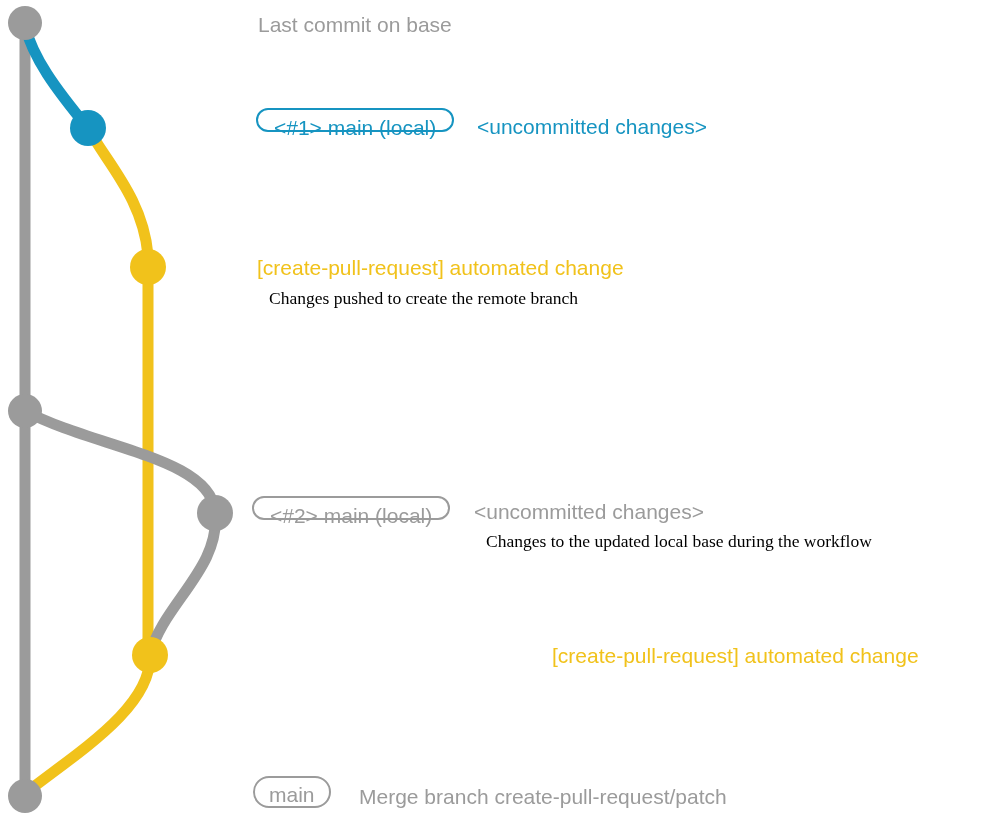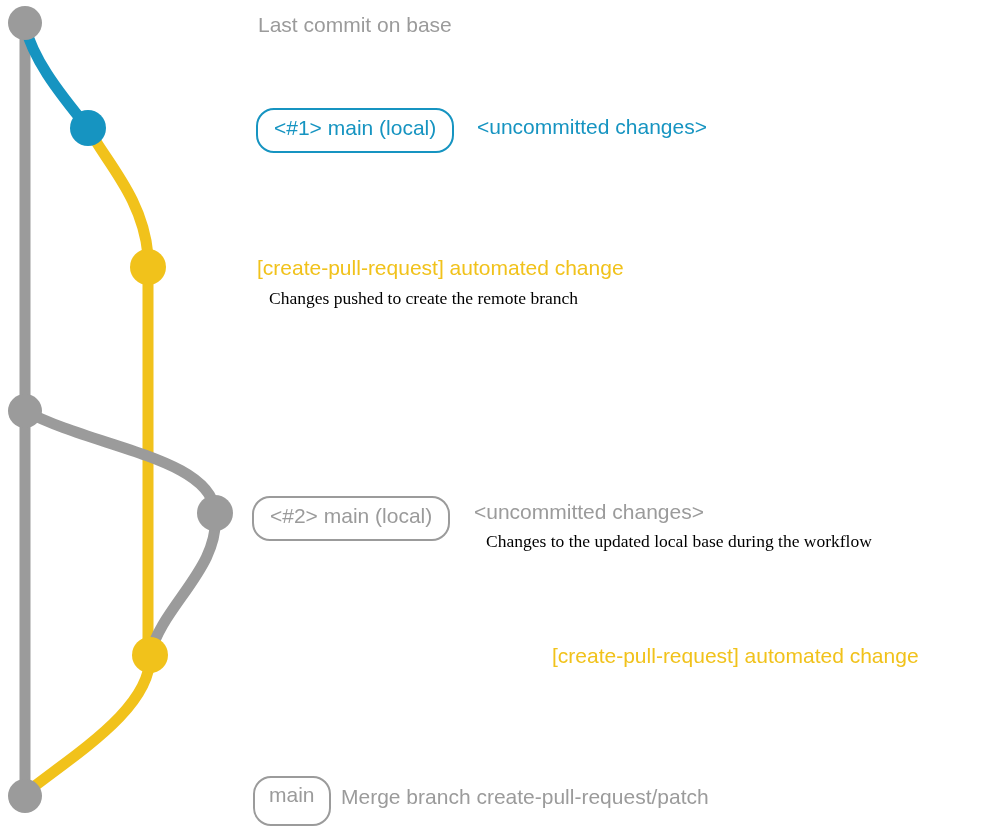--- a/index.html
+++ b/index.html
@@ -26,21 +26,21 @@
     white-space:nowrap;
     line-height:24px;
   }
   .c-gray{color:var(--gray);}
   .c-blue{color:var(--blue);}
   .c-yellow{color:var(--yellow);}
 
   .badge{
     position:absolute;
     box-sizing:border-box;
-    height:45px;
+    height:24px;
     line-height:36px;
     padding:0 16px;
     border:2px solid;
     border-radius:18px;
     font-size:21px;
     white-space:nowrap;
   }
   .badge.c-gray{border-color:var(--gray);}
   .badge.c-blue{border-color:var(--blue);}
   .badge.c-yellow{border-color:var(--yellow);}
@@ -90,16 +90,16 @@
   <div class="label c-yellow" style="left:257px;top:256px;">[create-pull-request] automated change</div>
   <div class="caption" style="left:269px;top:288px;">Changes pushed to create the remote branch</div>
 
 
   <div class="badge c-gray" style="left:252px;top:496px;">&lt;#2&gt; main (local)</div>
   <div class="label c-gray" style="left:474px;top:500px;">&lt;uncommitted changes&gt;</div>
   <div class="caption" style="left:486px;top:531px;">Changes to the updated local base during the workflow</div>
 
   <div class="label c-yellow" style="left:552px;top:644px;">[create-pull-request] automated change</div>
 
-  <div class="badge c-gray" style="left:253px;top:776px;height:50px;line-height:34px;padding:0 14px;">main</div>
-  <div class="label c-gray" style="left:341px;top:785px;">Merge branch create-pull-request/patch</div>
+  <div class="badge c-gray" style="left:253px;top:776px;height:32px;line-height:34px;padding:0 14px;">main</div>
+  <div class="label c-gray" style="left:359px;top:785px;">Merge branch create-pull-request/patch</div>
 
 </div>
 
 </body></html>

